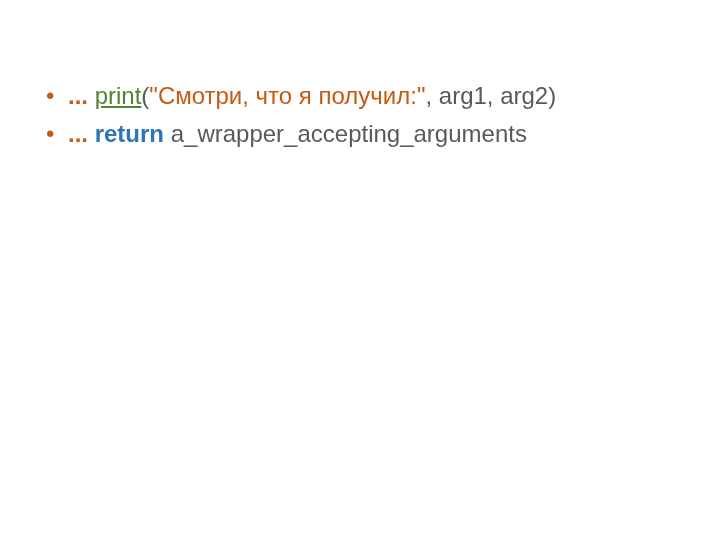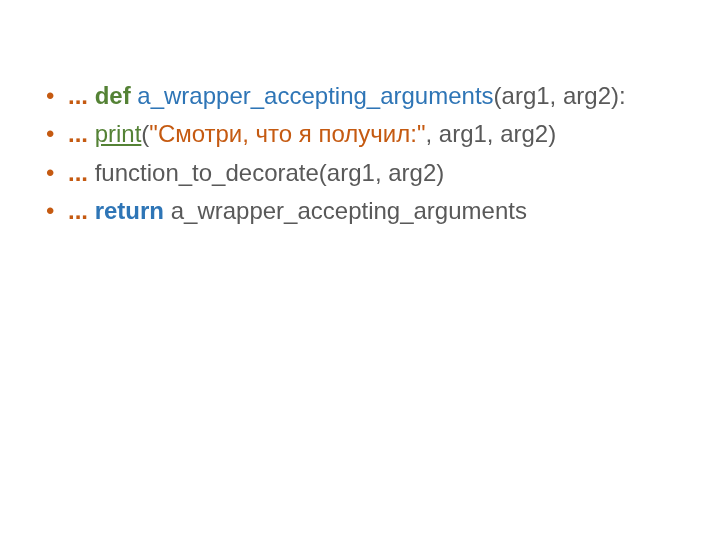--- a/index.html
+++ b/index.html
@@ -32,17 +32,15 @@
     .green-bold { color: #548235; font-weight: bold; }
     .green { color: #548235; text-decoration: underline; }
     .blue { color: #2e75b6; }
     .blue-bold { color: #2e75b6; font-weight: bold; }
     .orange { color: #c55a11; }
   </style>
 </head>
 <body>
 
 <ul>
-    <li><span class="orange-bold"> ... </span><span class="green-bold">def</span><span class="blue"> a_wrapper_accepting_arguments</span><span class="gray">(arg1, arg2):</span></li>
     <li><span class="orange-bold">... </span><span class="green">print</span><span class="gray">(</span><span class="orange">"Смотри, что я получил:"</span><span class="gray">, arg1, arg2)</span></li>
-    <li><span class="orange-bold">...</span><span class="gray"> function_to_decorate(arg1, arg2)</span></li>
     <li><span class="orange-bold">... </span><span class="blue-bold">return</span><span class="gray"> a_wrapper_accepting_arguments</span></li>
   </ul>
 
 </body></html>

